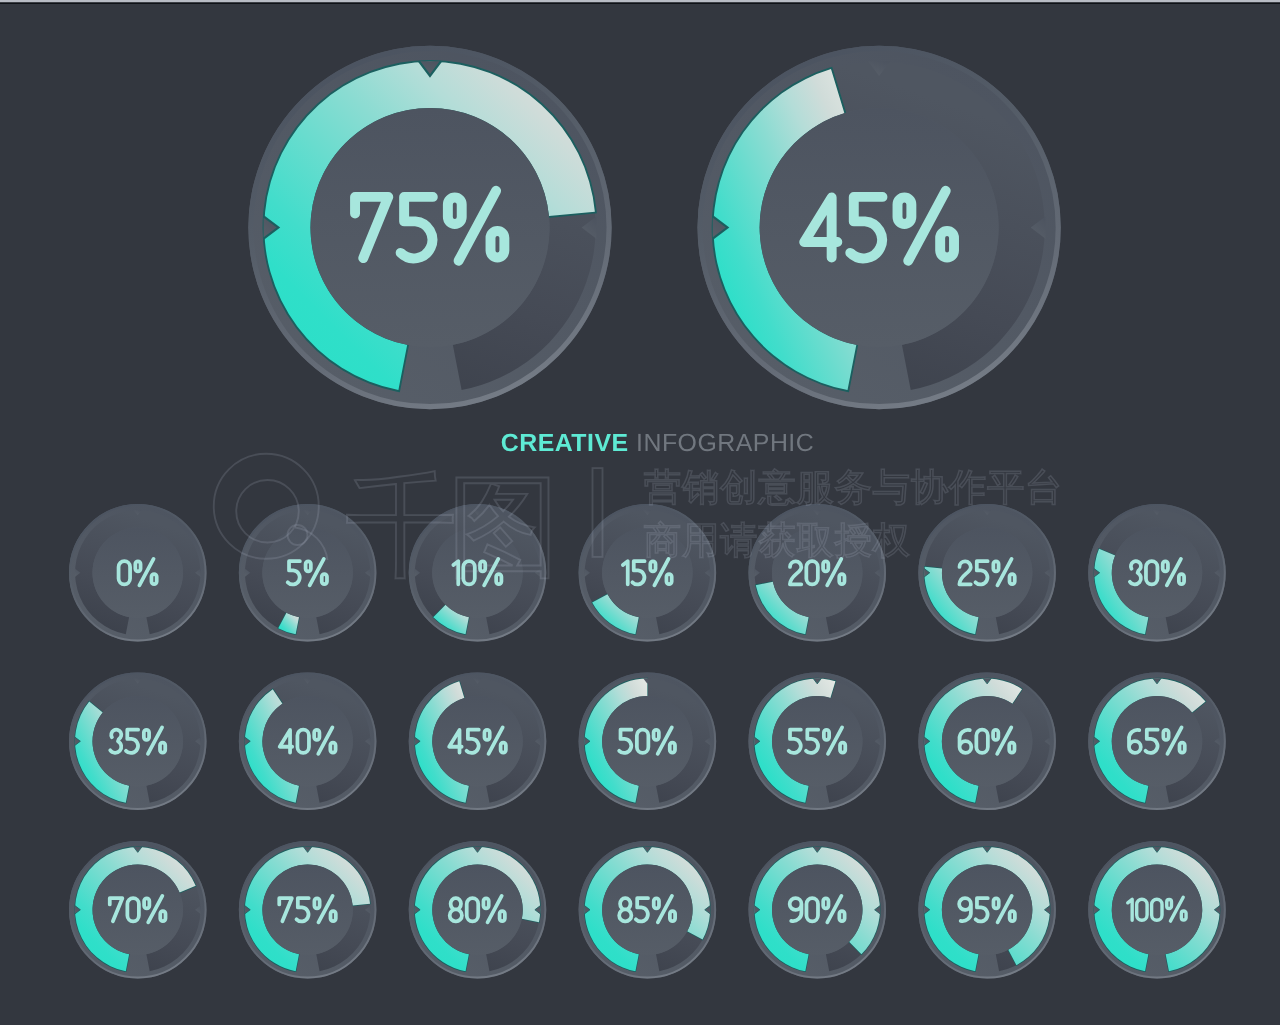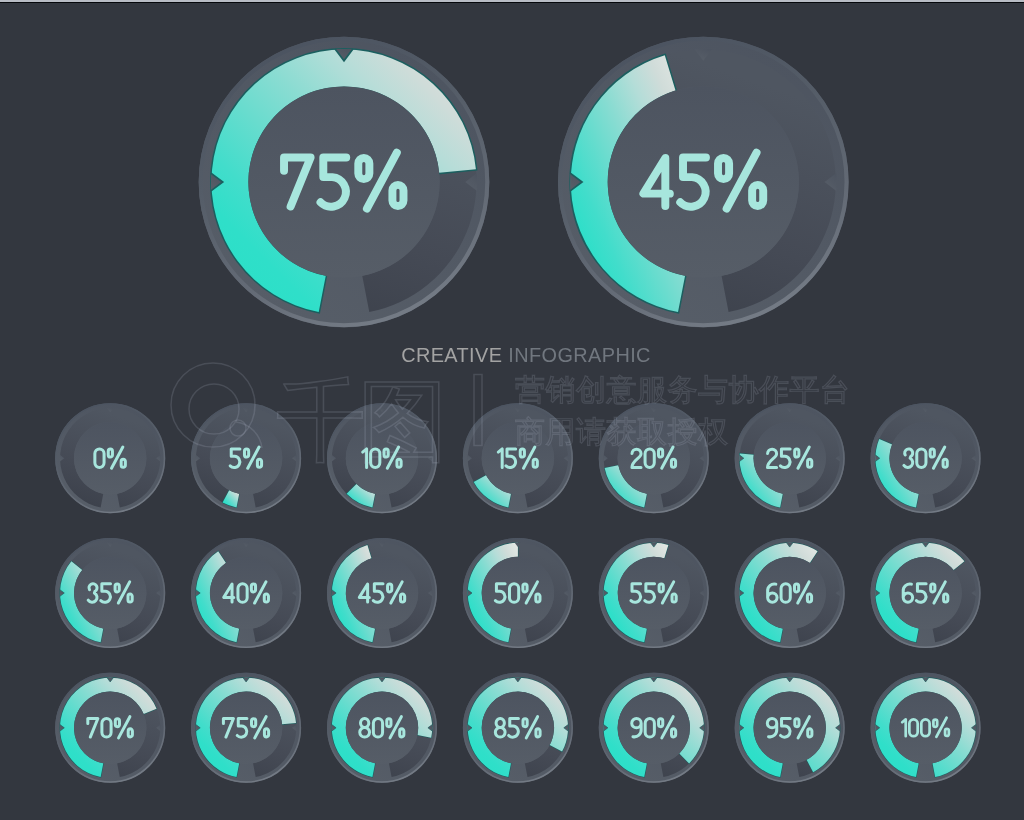--- a/index.html
+++ b/index.html
@@ -12,21 +12,21 @@
   }
   #stage{position:absolute;left:0;top:0;width:1024px;height:820px;}
   #gauges,#watermark{position:absolute;left:0;top:0;}
   .edge-hi{position:absolute;left:0;top:0;width:1024px;height:2px;background:#b8bcc4;}
   .edge-lo{position:absolute;left:0;top:2px;width:1024px;height:1px;background:#05070b;}
   .headline{
     position:absolute;left:14px;top:344px;width:1024px;text-align:center;
     white-space:nowrap;font-size:19.9px;letter-spacing:0.4px;
     font-family:"Liberation Sans",sans-serif;
   }
-  .hl-b{font-weight:normal;color:#a3a3a3;}
+  .hl-b{font-weight:bold;color:#5eead4;}
   .hl-l{color:#71777f;}
 </style>
 </head>
 <body>
 
 <div id="stage">
   <svg id="gauges" width="1024" height="820" viewBox="0 0 1024 820">
 <defs>
  <linearGradient id="shellGrad" x1="0.78" y1="0.02" x2="0.22" y2="0.98">
    <stop offset="0" stop-color="#4d5460"></stop>

